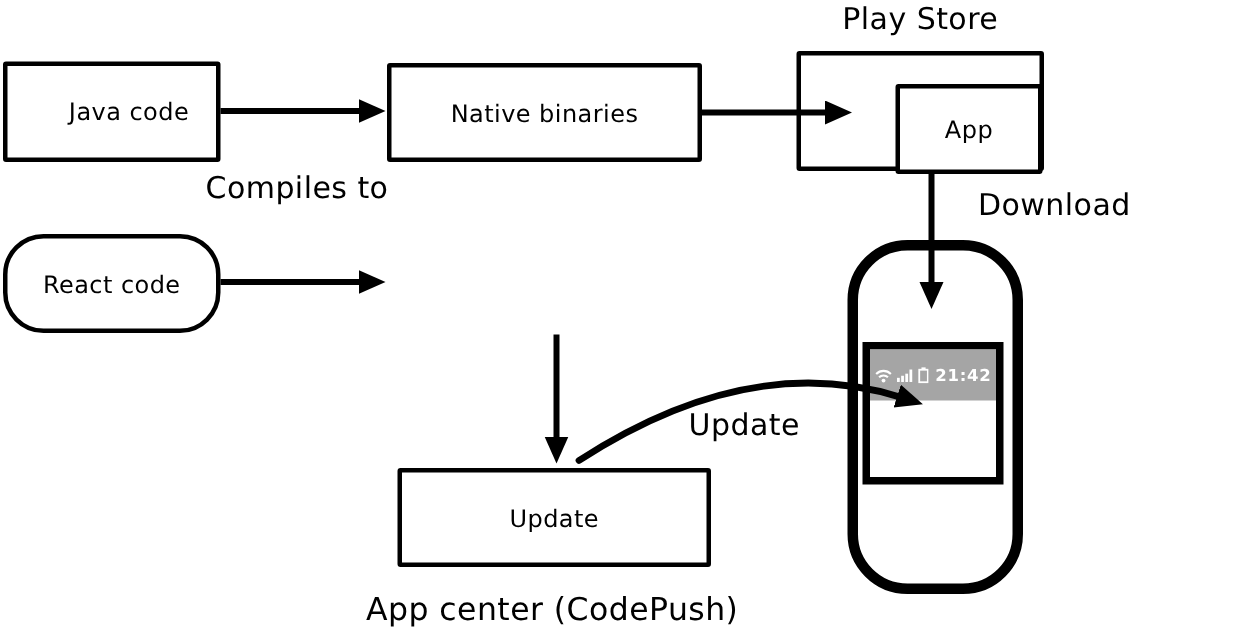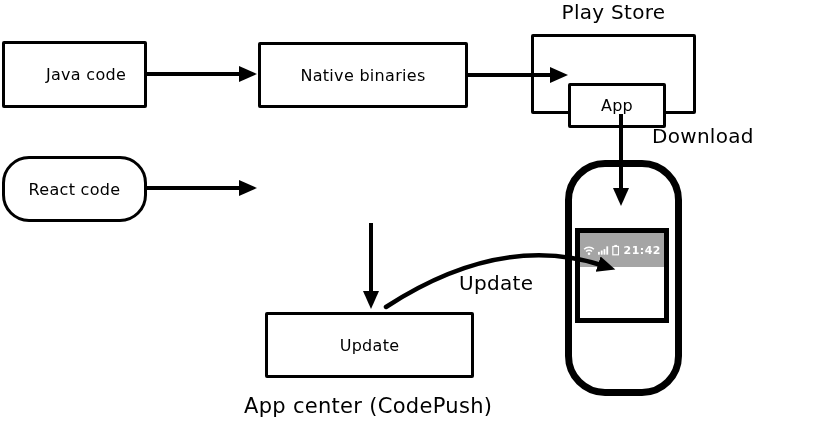--- a/index.html
+++ b/index.html
@@ -19,21 +19,21 @@
     position:absolute;background:var(--bg);border:3px solid var(--stroke);
     display:flex;align-items:center;justify-content:center;
     font-size:16px;letter-spacing:.3px;box-sizing:border-box;border-radius:2px;
   }
   .caption{
     position:absolute;font-size:20px;letter-spacing:.3px;white-space:nowrap;
   }
   #box-java{left:2px;top:41px;width:145px;height:67px;padding-left:23px;}
   #box-native{left:258px;top:42px;width:210px;height:66px;}
   #box-playstore{left:531px;top:34px;width:165px;height:80px;z-index:2;}
-  #box-app{left:568px;top:56px;width:98px;height:45px;z-index:3;margin-top:27px;}
+  #box-app{left:597px;top:56px;width:98px;height:60px;z-index:3;}
   #box-react{left:2px;top:156px;width:145px;height:66px;border-radius:27px;}
   #box-jsbundle{left:258px;top:155px;width:210px;height:68px;}
   #box-bundle{left:265px;top:312px;width:209px;height:66px;}
   #lbl-playstore{left:531px;top:0px;width:165px;text-align:center;}
   #lbl-compiles{left:137px;top:113px;}
   #lbl-download{left:652px;top:124px;text-align:center;}
   #lbl-update{left:459px;top:271px;}
   #lbl-appcenter{left:244px;top:394px;font-size:21px;}
   #phone{
     position:absolute;left:565px;top:160px;width:117px;height:236px;
@@ -54,20 +54,21 @@
     margin-left:1px;font-weight:bold;
   }
   #arrows{position:absolute;left:0;top:0;z-index:10;pointer-events:none;}
 </style>
 </head>
 <body>
 
 <div id="stage">
 
   <div class="caption" id="lbl-playstore">Play Store</div>
+  <div class="caption" id="lbl-compiles">Compiles to</div>
   <div class="caption" id="lbl-download">Download</div>
   <div class="caption" id="lbl-appcenter">App center (CodePush)</div>
   <div class="caption" id="lbl-update">Update</div>
 
   <div class="box" id="box-java">
     <span>Java code</span>
   </div>
   <div class="box" id="box-native">
     <span>Native binaries</span>
   </div>

